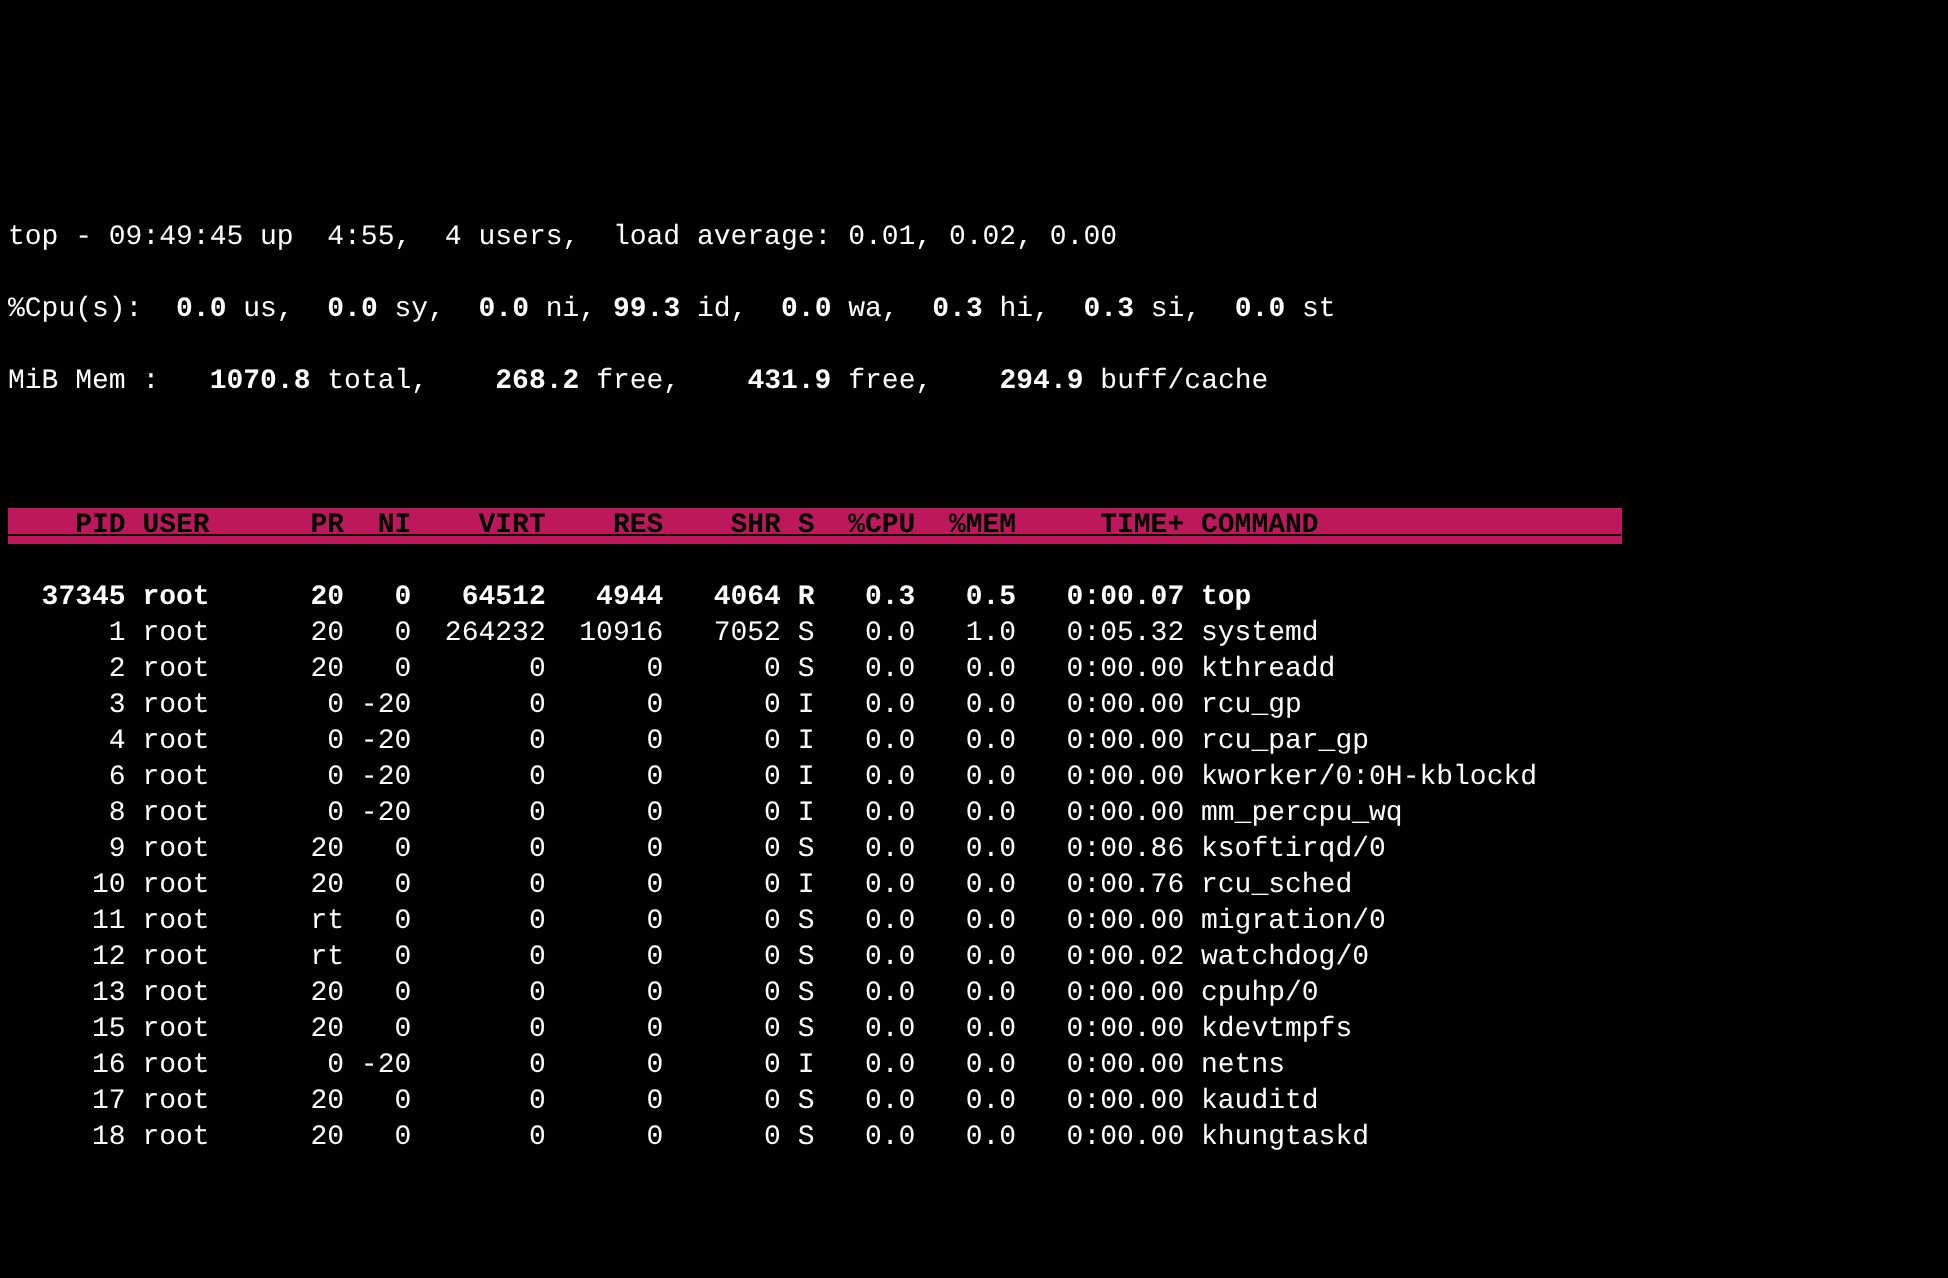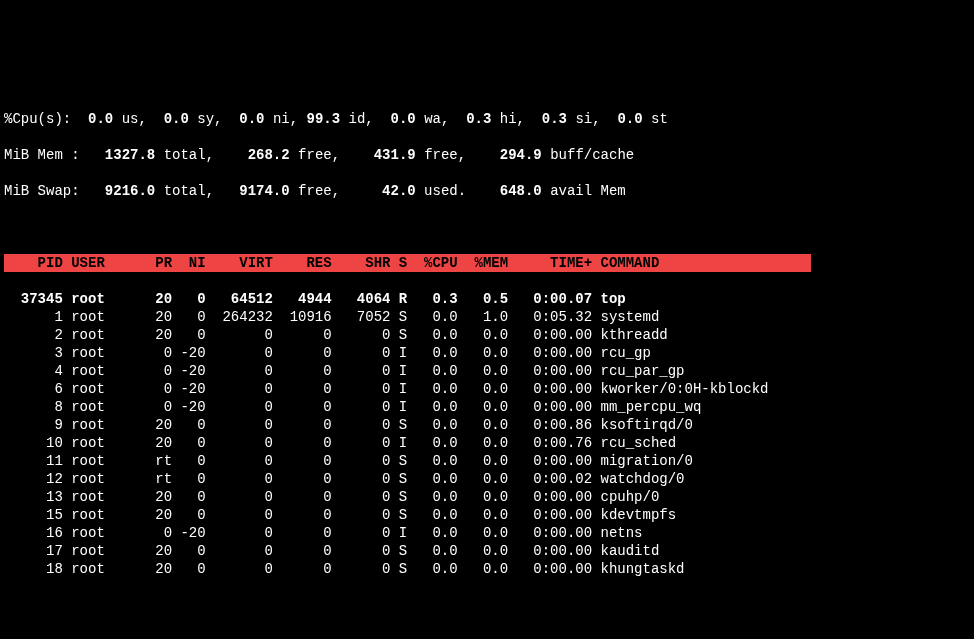--- a/index.html
+++ b/index.html
@@ -12,36 +12,37 @@
     line-height: 18px;
     width: 974px;
     height: 639px;
     overflow: hidden;
     white-space: pre;
   }
   .term {
     padding: 2px 4px;
   }
   .hdr {
-    background: #ef4444;
+    background: #be185d;
     color: #000;
     display: inline-block;
+    text-decoration: underline;
   }
   .bold {
     font-weight: bold;
   }
 </style>
 </head>
 <body>
 
 
 
 <div class="term">
+<div><span>top - 09:49:45 up  4:55,  4 users,  load average: 0.01, 0.02, 0.00</span></div>
 <div><span>%Cpu(s):  </span><span class="bold">0.0 </span><span>us,  </span><span class="bold">0.0 </span><span>sy,  </span><span class="bold">0.0 </span><span>ni, </span><span class="bold">99.3 </span><span>id,  </span><span class="bold">0.0 </span><span>wa,  </span><span class="bold">0.3 </span><span>hi,  </span><span class="bold">0.3 </span><span>si,  </span><span class="bold">0.0 </span><span>st</span></div>
-<div><span>MiB Mem :   </span><span class="bold">1327.8 </span><span>total,    </span><span class="bold">268.2 </span><span>free,    </span><span class="bold">431.9 </span><span>free,    </span><span class="bold">294.9 </span><span>buff/cache</span></div>
-<div><span>MiB Swap:   </span><span class="bold">9216.0 </span><span>total,   </span><span class="bold">9174.0 </span><span>free,     </span><span class="bold">42.0 </span><span>used.    </span><span class="bold">648.0 </span><span>avail Mem </span></div>
+<div><span>MiB Mem :   </span><span class="bold">1070.8 </span><span>total,    </span><span class="bold">268.2 </span><span>free,    </span><span class="bold">431.9 </span><span>free,    </span><span class="bold">294.9 </span><span>buff/cache</span></div>
 <div> </div>
 <div><span class="hdr bold">    PID USER      PR  NI    VIRT    RES    SHR S  %CPU  %MEM     TIME+ COMMAND                  </span></div>
 <div id="rows"><div class="bold">  37345 root      20   0   64512   4944   4064 R   0.3   0.5   0:00.07 top</div><div>      1 root      20   0  264232  10916   7052 S   0.0   1.0   0:05.32 systemd</div><div>      2 root      20   0       0      0      0 S   0.0   0.0   0:00.00 kthreadd</div><div>      3 root       0 -20       0      0      0 I   0.0   0.0   0:00.00 rcu_gp</div><div>      4 root       0 -20       0      0      0 I   0.0   0.0   0:00.00 rcu_par_gp</div><div>      6 root       0 -20       0      0      0 I   0.0   0.0   0:00.00 kworker/0:0H-kblockd</div><div>      8 root       0 -20       0      0      0 I   0.0   0.0   0:00.00 mm_percpu_wq</div><div>      9 root      20   0       0      0      0 S   0.0   0.0   0:00.86 ksoftirqd/0</div><div>     10 root      20   0       0      0      0 I   0.0   0.0   0:00.76 rcu_sched</div><div>     11 root      rt   0       0      0      0 S   0.0   0.0   0:00.00 migration/0</div><div>     12 root      rt   0       0      0      0 S   0.0   0.0   0:00.02 watchdog/0</div><div>     13 root      20   0       0      0      0 S   0.0   0.0   0:00.00 cpuhp/0</div><div>     15 root      20   0       0      0      0 S   0.0   0.0   0:00.00 kdevtmpfs</div><div>     16 root       0 -20       0      0      0 I   0.0   0.0   0:00.00 netns</div><div>     17 root      20   0       0      0      0 S   0.0   0.0   0:00.00 kauditd</div><div>     18 root      20   0       0      0      0 S   0.0   0.0   0:00.00 khungtaskd</div></div>
 </div>
 
 
 
 
 </body></html>

